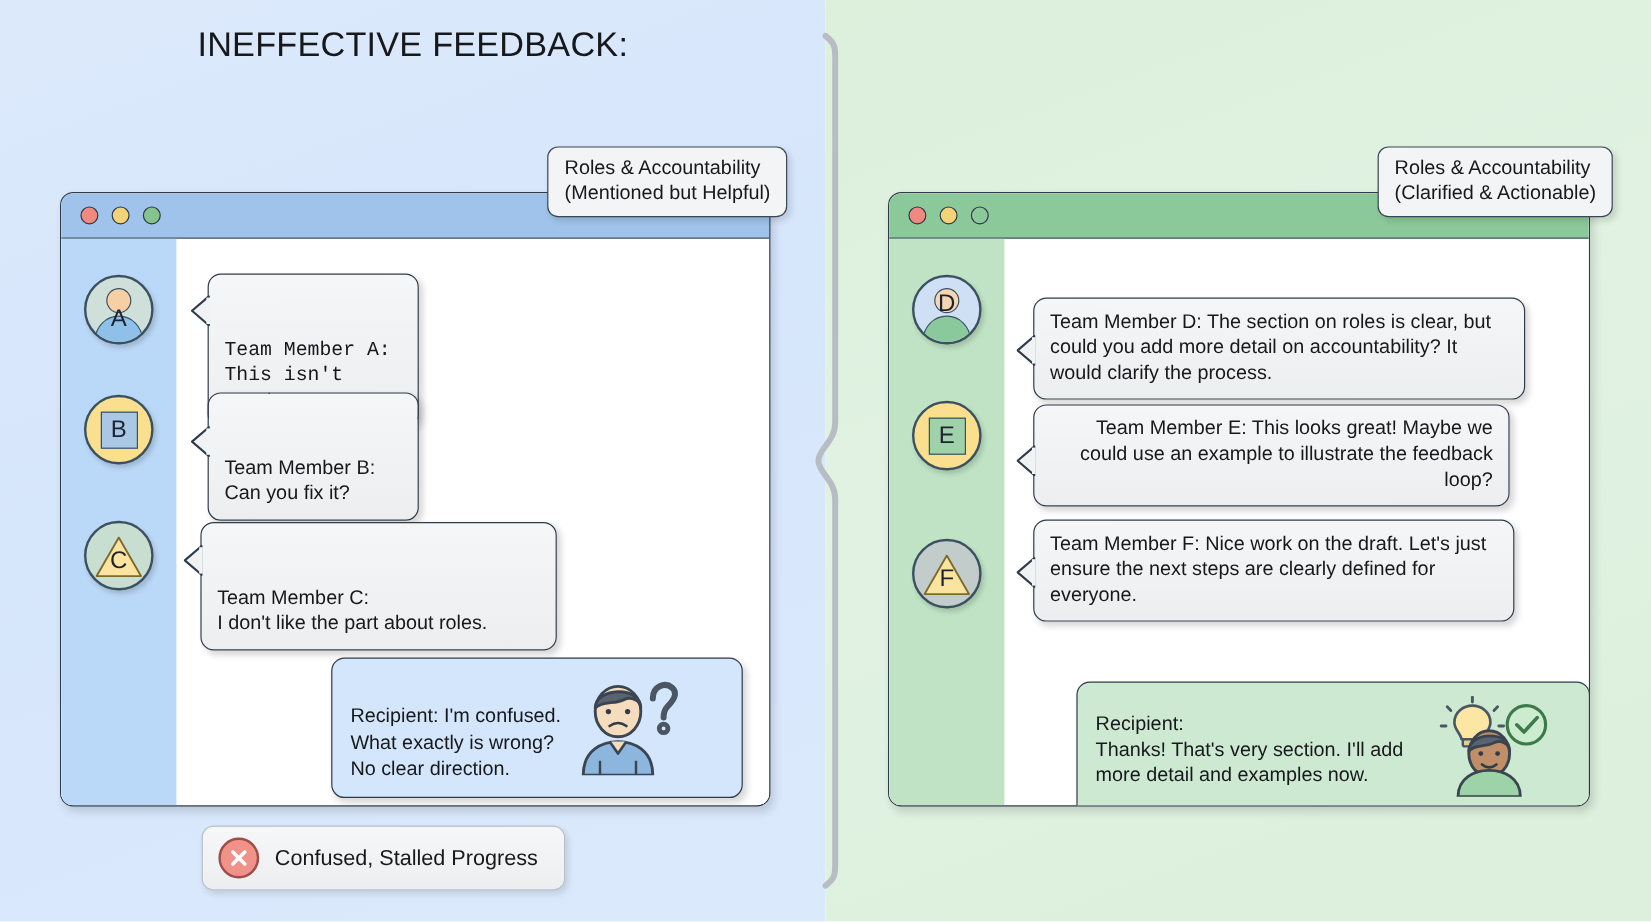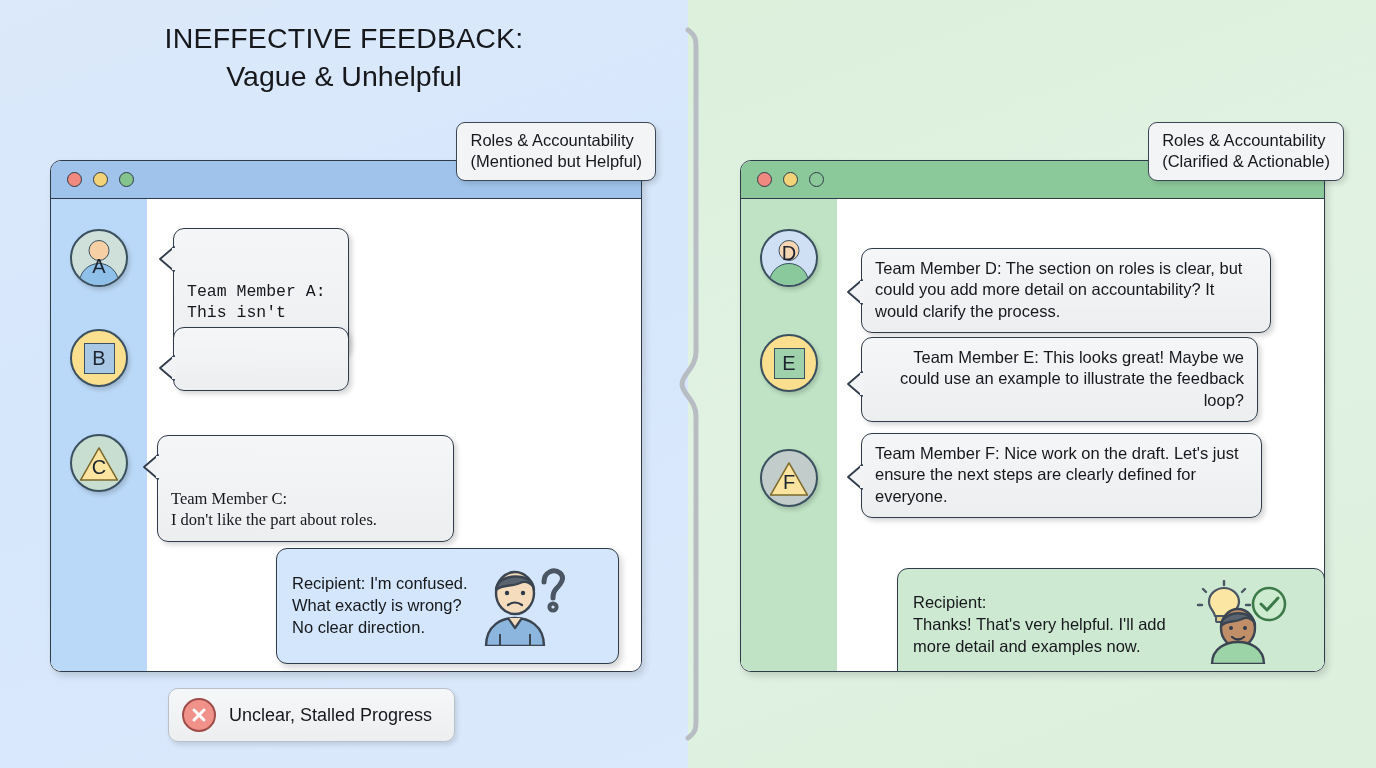--- a/index.html
+++ b/index.html
@@ -164,21 +164,21 @@
     border-radius: 11px;
     display: flex;
     align-items: center;
     gap: 10px;
     padding: 11px 13px 11px 15px;
     font-size: 16.5px;
     line-height: 1.32;
     color: #16181c;
     box-shadow: 3px 4px 6px rgba(0,0,0,.16);
   }
-  .recipient.blue  { background:#d4e6fb; }
+  .recipient.blue  { background:#d4e6fb;align-items:flex-end; }
   .recipient.green { background:#cde9d2; }
   .rec-text { white-space: pre-line; }
   .rec-art { position: relative; flex: 0 0 auto; }
 
   
   .status {
     position: absolute;
     bottom: 26px;
     display: flex;
     align-items: center;
@@ -204,21 +204,20 @@
   
   .divider { position: absolute; left: 662px; top: 0; width: 52px; height: 768px; z-index: 20; pointer-events: none; }
 </style>
 </head>
 <body>
 
 <div class="panel left">
 
   <div class="panel-title">
     <span class="l1">INEFFECTIVE FEEDBACK:</span>
-    <span class="l2">Vague &amp; Unhelpful</span>
   </div>
 
   <div class="callout">
     <div>Roles &amp; Accountability</div>
     <div>(Mentioned but Helpful)</div>
   </div>
 
   <div class="window">
     <div class="titlebar tb-blue">
       <span class="dot red"></span>
@@ -256,23 +255,25 @@
           </svg>
           <span>Team Member A:
 This isn't good.</span>
         </div>
 
         <div class="bubble" style="left:26px; top:128px; width:176px; white-space:pre-line;">
           <svg class="tail" style="top:27px;" viewBox="0 0 16 26">
             <path d="M15 1 L1 13 L15 25 Z" fill="#f0f2f4" stroke="#2f3b49" stroke-width="1.8" stroke-linejoin="round"></path>
             <rect x="13" y="2" width="4" height="22" fill="#f2f3f5"></rect>
           </svg>
-        </div>
-
-        <div class="bubble" style="left:10px; top:236px; width:297px; white-space:pre-line;font-family:Liberation Serif, serif;">
+          <span>Team Member B:
+Can you fix it?</span>
+        </div>
+
+        <div class="bubble" style="left:20px; top:236px; width:297px; white-space:pre-line;">
           <svg class="tail" style="top:18px;" viewBox="0 0 16 26">
             <path d="M15 1 L1 13 L15 25 Z" fill="#f0f2f4" stroke="#2f3b49" stroke-width="1.8" stroke-linejoin="round"></path>
             <rect x="13" y="2" width="4" height="22" fill="#f2f3f5"></rect>
           </svg>
           <span>Team Member C:
 I don't like the part about roles.</span>
         </div>
 
         <div class="recipient blue" style="left:129px; top:349px; width:343px;">
           <span class="rec-text">Recipient: I'm confused.
@@ -306,21 +307,21 @@
       </div>
     </div>
   </div>
 
   <div class="status left-s">
     <span class="badge-circle badge-x">
       <svg width="20" height="20" viewBox="0 0 20 20">
         <path d="M5 5 L15 15 M15 5 L5 15" stroke="#ffffff" stroke-width="3" stroke-linecap="round"></path>
       </svg>
     </span>
-    <span>Unclear, Stalled Progress</span>
+    <span>Confused, Stalled Progress</span>
   </div>
 </div>
 
 <div class="panel right">
 
 
   <div class="callout">
     <div>Roles &amp; Accountability</div>
     <div>(Clarified &amp; Actionable)</div>
   </div>
@@ -374,21 +375,21 @@
         <div class="bubble" style="left:24px; top:234px; width:401px;">
           <svg class="tail" style="top:30px;" viewBox="0 0 16 26">
             <path d="M15 1 L1 13 L15 25 Z" fill="#f0f2f4" stroke="#2f3b49" stroke-width="1.8" stroke-linejoin="round"></path>
             <rect x="13" y="2" width="4" height="22" fill="#f2f3f5"></rect>
           </svg>
           <span>Team Member F: Nice work on the draft. Let's just ensure the next steps are clearly defined for everyone.</span>
         </div>
 
         <div class="recipient green" style="left:60px; top:369px; width:428px;">
           <span class="rec-text">Recipient:
-Thanks! That's very helpful. I'll add
+Thanks! That's very section. I'll add
 more detail and examples now.</span>
           <span class="rec-art">
             <svg width="112" height="84" viewBox="0 0 112 84">
 
               <g>
                 <path d="M33 22 C33 13, 41 8, 48 8 C55 8, 63 13, 63 22 C63 28, 58 31, 57 36 L39 36 C38 31, 33 28, 33 22 Z" fill="#fbe6a3" stroke="#4a5663" stroke-width="2.2" stroke-linejoin="round"></path>
                 <rect x="40" y="36" width="16" height="6" rx="1.6" fill="#e3cf8d" stroke="#4a5663" stroke-width="2"></rect>
                 <line x1="48" y1="1" x2="48" y2="5" stroke="#4a5663" stroke-width="2.4" stroke-linecap="round"></line>
                 <line x1="27" y1="9" x2="30" y2="12" stroke="#4a5663" stroke-width="2.4" stroke-linecap="round"></line>
                 <line x1="69" y1="9" x2="66" y2="12" stroke="#4a5663" stroke-width="2.4" stroke-linecap="round"></line>

